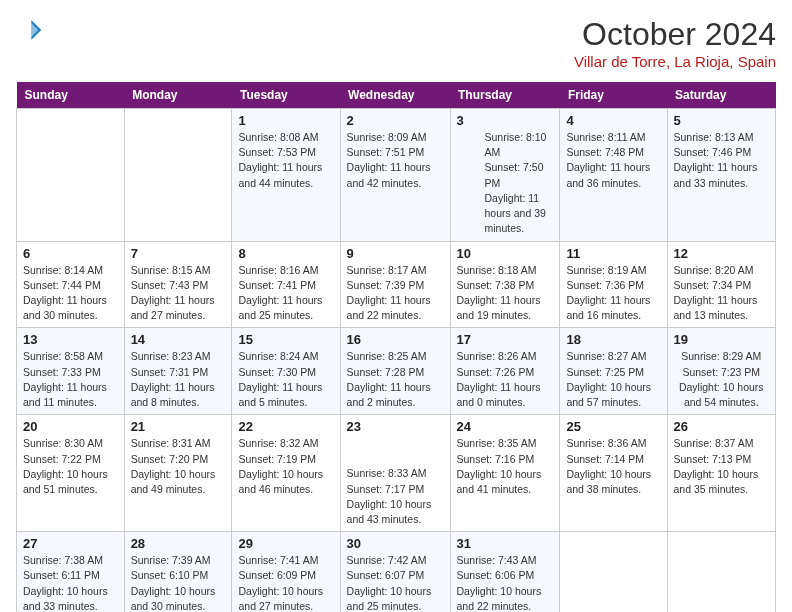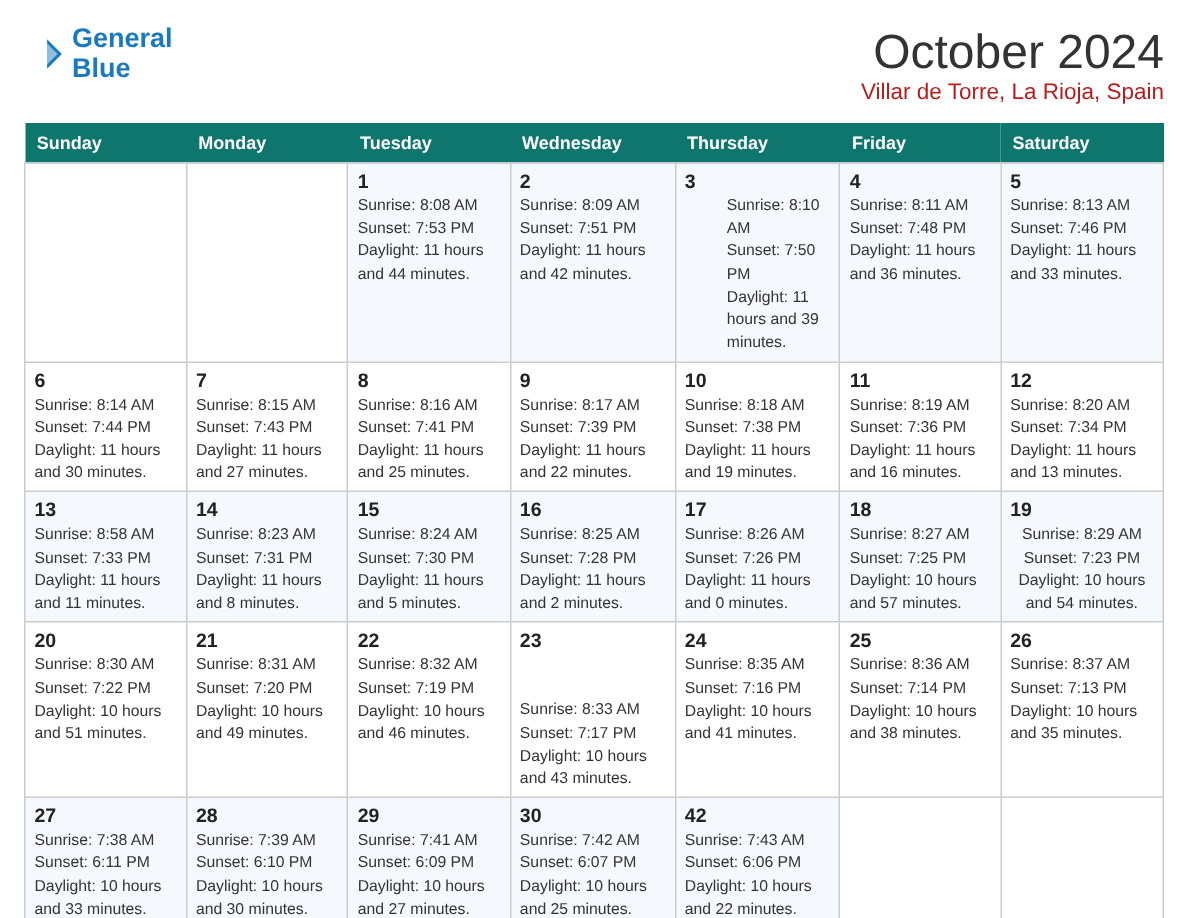--- a/index.html
+++ b/index.html
@@ -45,21 +45,21 @@
     .subtitle {
       font-size: 15px;
       color: #b91c1c;
     }
     table {
       width: 100%;
       border-collapse: collapse;
       font-size: 11px;
     }
     thead tr th {
-      background: #0f766e;
+      background: #701a75;
       color: #fff;
       font-weight: bold;
       text-align: left;
       padding: 6px 8px;
       font-size: 12px;
     }
     tbody tr td {
       border: 1px solid #ccc;
       vertical-align: top;
       padding: 4px 6px;
@@ -90,24 +90,20 @@
   </style>
 </head>
 <body>
 
 <div class="header">
   <div class="logo">
     <svg class="logo-icon" viewBox="0 0 40 40">
       <polygon points="22,6 36,20 22,34" fill="#1a7abf"></polygon>
       <polygon points="22,10 32,20 22,30" fill="#fff" opacity="0.5"></polygon>
     </svg>
-    <div class="logo-text">
-      <div><span>General</span></div>
-      <div><span style="color:#1a7abf">Blue</span></div>
-    </div>
   </div>
   <div class="title-block">
     <div class="month-title">October 2024</div>
     <div class="subtitle">Villar de Torre, La Rioja, Spain</div>
   </div>
 </div>
 
 <table>
   <thead>
     <tr>
@@ -306,21 +302,21 @@
 Sunset: 6:09 PM
 Daylight: 10 hours and 27 minutes.</div>
         </td>
         <td>
           <div class="day-num">30</div>
           <div class="day-info" style="white-space: pre-line;">Sunrise: 7:42 AM
 Sunset: 6:07 PM
 Daylight: 10 hours and 25 minutes.</div>
         </td>
         <td>
-          <div class="day-num">42</div>
+          <div class="day-num">31</div>
           <div class="day-info" style="white-space: pre-line;">Sunrise: 7:43 AM
 Sunset: 6:06 PM
 Daylight: 10 hours and 22 minutes.</div>
         </td>
         <td class="empty-cell"></td>
         <td class="empty-cell"></td>
       </tr>
     </tbody>
 </table>
 

